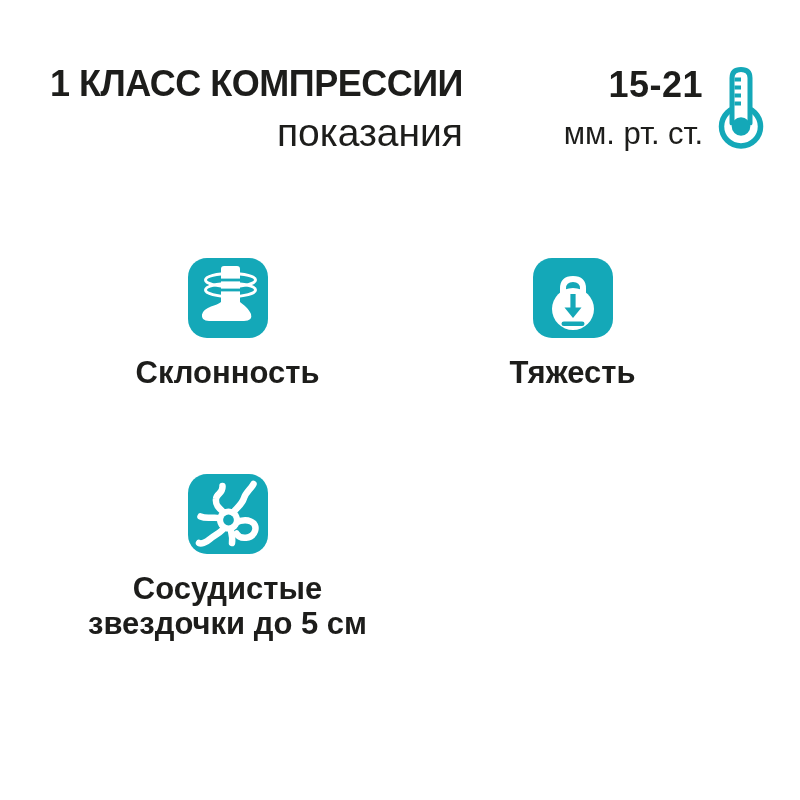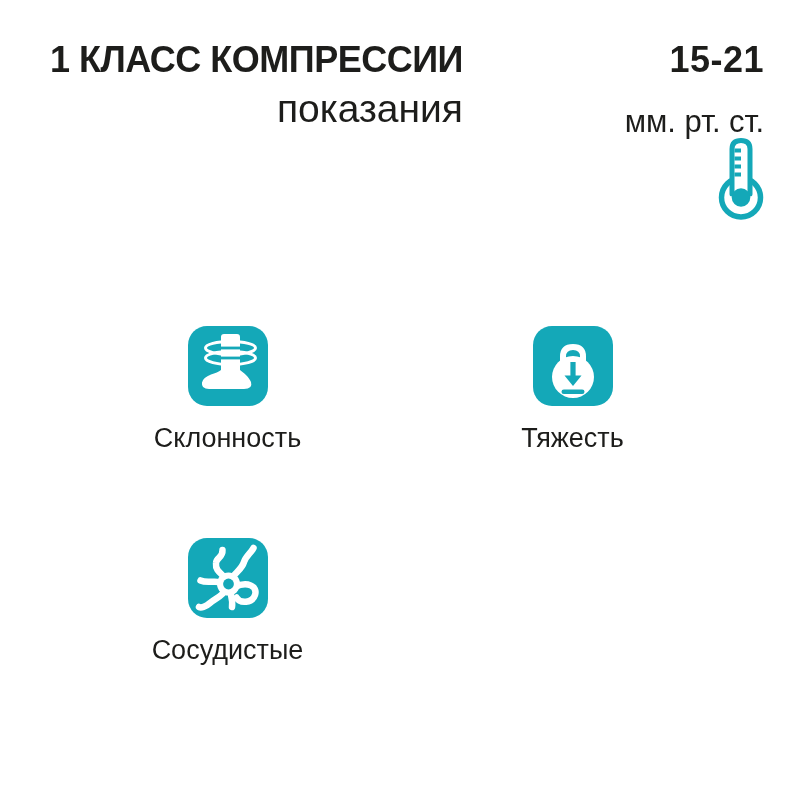--- a/index.html
+++ b/index.html
@@ -5,43 +5,43 @@
   :root { --accent:#14A8B8; --text:#1D1D1B; --bg:#FFFFFF; }
   * { box-sizing:border-box; }
   html,body { margin:0; padding:0; }
   body {
     width:800px; height:800px; background:var(--bg);
     font-family:"Liberation Sans", sans-serif; color:var(--text);
     overflow:hidden;
   }
   .header {
     display:flex; justify-content:space-between; align-items:flex-start;
-    padding:42px 36px 0 50px;
+    padding:66px 36px 0 50px;
   }
   .title-block h1 {
     margin:0; font-size:36px; font-weight:bold; line-height:1;
     letter-spacing:-0.5px; white-space:nowrap;
   }
   .subtitle { font-size:39px; font-weight:normal; line-height:1; margin-top:11px;text-align:right; }
-  .pressure-block { display:flex; align-items:flex-end;flex-direction:column; }
+  .pressure-block { display:flex; align-items:center; }
   .pressure-text { text-align:right; }
   .pressure-value { font-size:36px; font-weight:bold; line-height:1; letter-spacing:0.5px; }
-  .pressure-unit { font-size:31px; line-height:1; margin-top:28px; white-space:nowrap; }
+  .pressure-unit { font-size:31px; line-height:1; margin-top:15px; white-space:nowrap; }
   .thermo { margin-left:15px; margin-top:1px; }
   .grid {
     width:690px; margin:106px auto 0;
     display:grid; grid-template-columns:1fr 1fr; row-gap:84px;
   }
   .cell { text-align:center; }
   .tile {
     width:80px; height:80px; border-radius:19px; background:var(--accent);
     margin:0 auto; display:block;
   }
   .caption {
-    margin-top:17px; font-size:27px; font-weight:normal; line-height:1.13;
+    margin-top:17px; font-size:31px; font-weight:bold; line-height:1.13;
   }
   .caption span { display:block; }
   .accent-fill { fill:var(--accent); }
   .accent-stroke { stroke:var(--accent); }
 </style>
 </head>
 <body>
 
 <div class="page">
 
@@ -104,17 +104,18 @@
           <path d="M47,49 C59,43 70,48 67,57 C64.5,65 52,66 48.5,59.5"></path>
           <path d="M42,52 C43,58 45,62 44,69"></path>
           <path d="M38,51 C35,58 28,60 22,65 C17.5,69 13,70 11,69"></path>
           <path d="M35,45 C27,41.5 20,46 12.5,42.5"></path>
         </g>
         <circle cx="40.5" cy="46" r="11.5" fill="#fff"></circle>
         <circle cx="40.5" cy="46" r="5.4" class="accent-fill"></circle>
       </svg>
       <div class="caption">
         <span>Сосудистые</span>
+        <span>звездочки до 5 см</span>
       </div>
     </div>
 
   </div>
 </div>
 
 </body></html>

